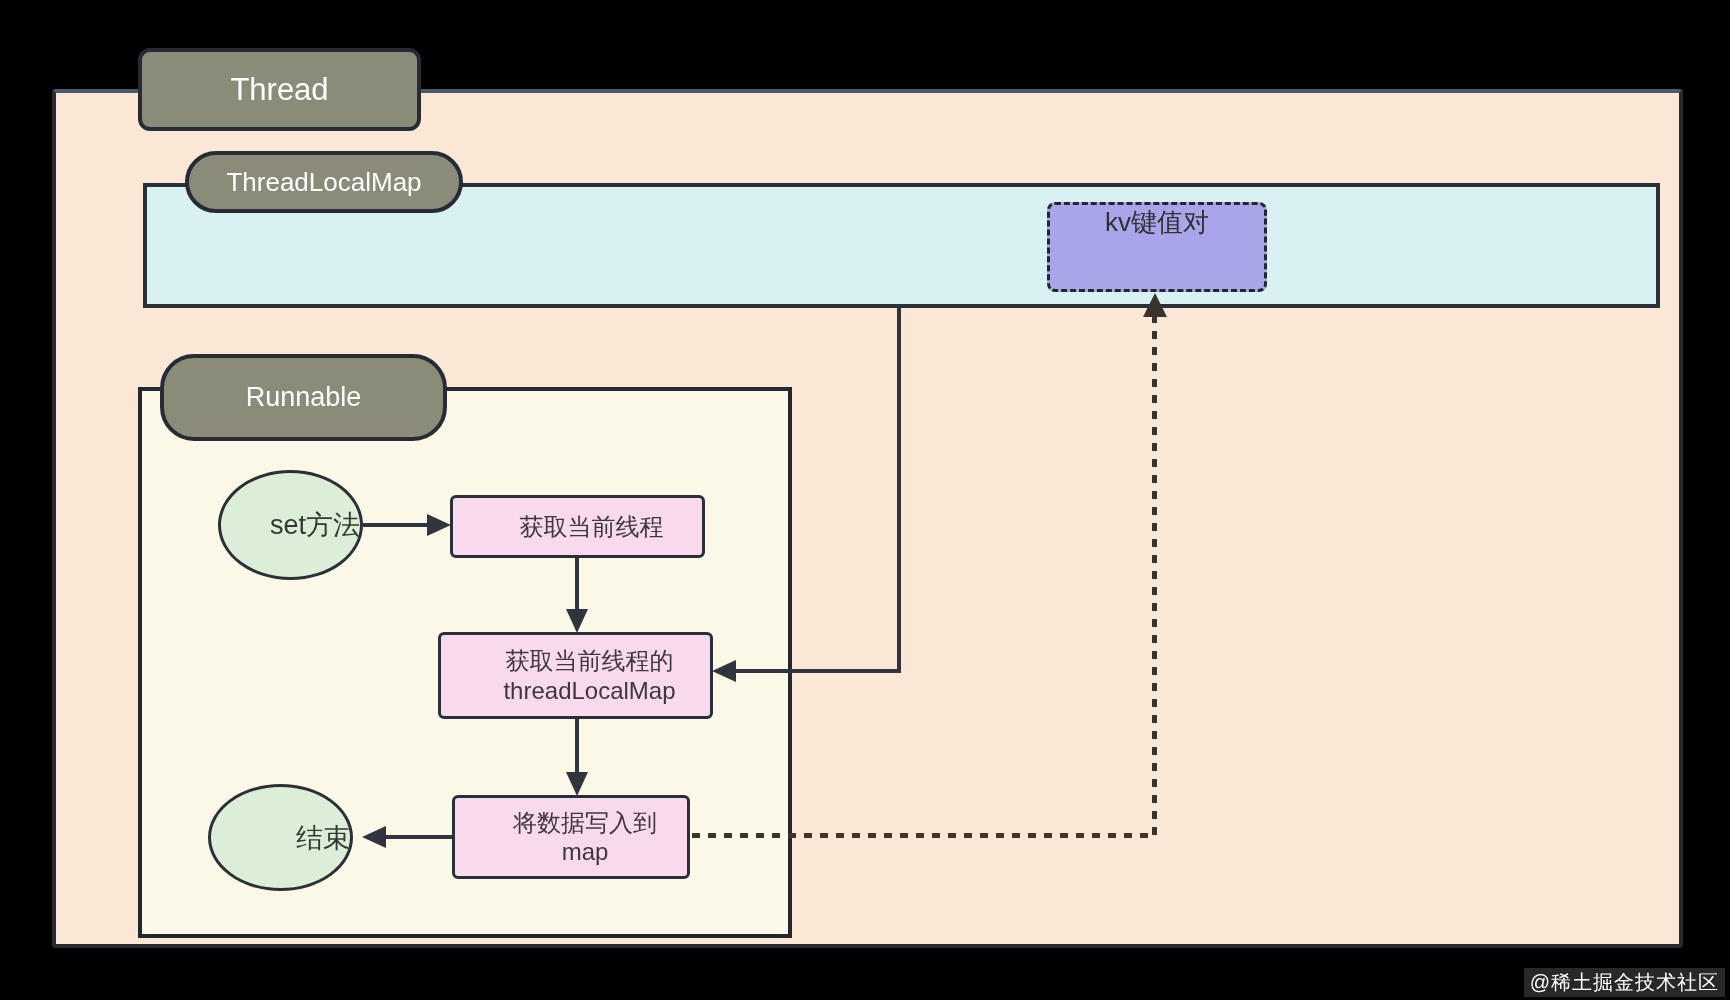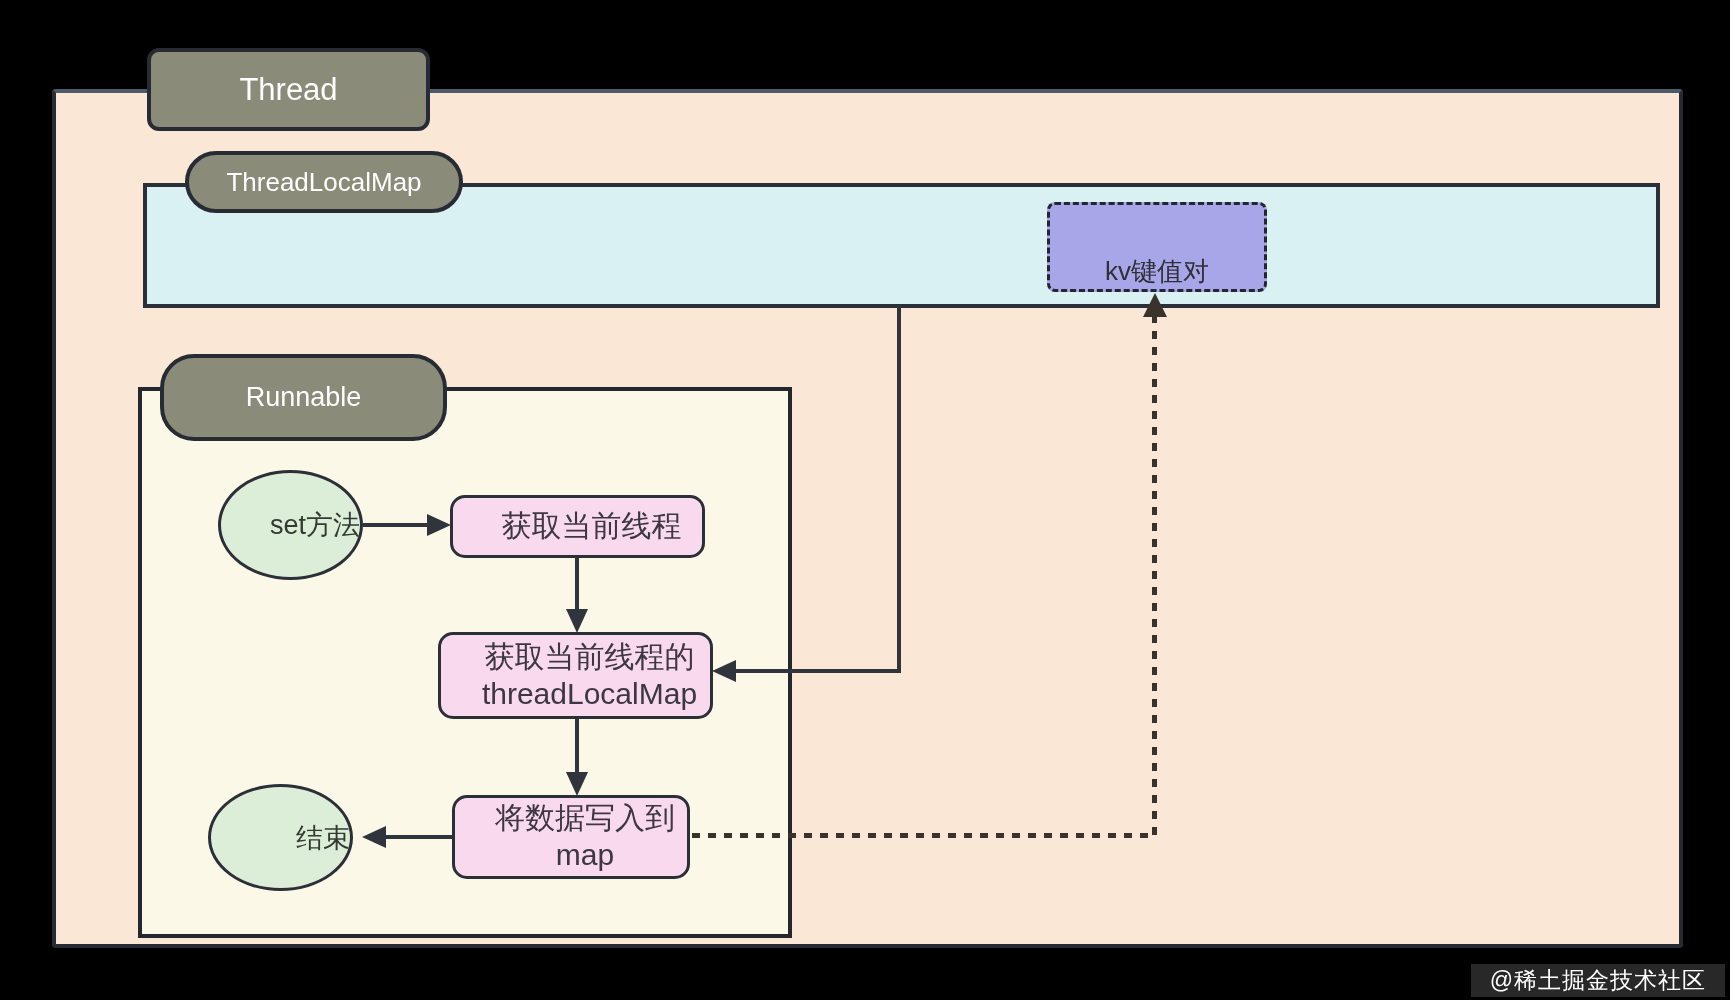--- a/index.html
+++ b/index.html
@@ -19,60 +19,60 @@
   }
   .runnable-container{
     position:absolute;left:138px;top:387px;width:654px;height:551px;
     background:#fbf8e7;border:4px solid #23282f;box-sizing:border-box;
   }
   
   .olive{
     position:absolute;background:#8b8b7a;border:4px solid #272c34;box-sizing:border-box;
     color:#fff;display:flex;align-items:center;justify-content:center;z-index:5;
   }
-  .thread-label{left:138px;top:48px;width:283px;height:83px;border-radius:12px;font-size:31px;margin-left:9px;}
+  .thread-label{left:138px;top:48px;width:283px;height:83px;border-radius:12px;font-size:31px;}
   .tlm-label{left:185px;top:151px;width:278px;height:62px;border-radius:31px;font-size:26px;}
   .runnable-label{left:160px;top:354px;width:287px;height:87px;border-radius:34px;font-size:27px;}
   
   .pbox{
-    position:absolute;background:#f9d9ee;border:3px solid #2b2f38;border-radius:15px;
-    box-sizing:border-box;color:#3c3742;font-size:30px;font-weight:500;
+    position:absolute;background:#f9d9ee;border:3px solid #2b2f38;border-radius:6px;
+    box-sizing:border-box;color:#3c3742;font-size:24px;font-weight:500;
     display:flex;align-items:center;justify-content:center;text-align:center;
     white-space:pre-line;line-height:1.22;z-index:4;padding-left:28px;
   }
   .box-get-thread{left:450px;top:495px;width:255px;height:63px;}
   .box-get-tlm{left:438px;top:632px;width:275px;height:87px;}
   .box-write-map{left:452px;top:795px;width:238px;height:84px;}
   .ellipse{
     position:absolute;background:#ddeed8;border:3px solid #2b3038;border-radius:50%;
     box-sizing:border-box;color:#333a33;font-size:27px;font-weight:500;
     display:flex;align-items:center;justify-content:flex-end;z-index:4;
   }
   .ellipse-set{left:218px;top:470px;width:145px;height:110px;}
   .ellipse-end{left:208px;top:784px;width:145px;height:107px;font-family:Liberation Serif, serif;}
   .kv-box{
     position:absolute;left:1047px;top:202px;width:220px;height:90px;
     background:#a8a6e8;border:3px dashed #22262e;border-radius:8px;box-sizing:border-box;
     color:#2f2f38;font-size:26px;font-weight:500;
-    display:flex;align-items:flex-end;justify-content:center;z-index:4;
+    display:flex;align-items:flex-start;justify-content:center;z-index:4;
   }
   
   .seg{position:absolute;background:#30353d;z-index:3;}
   .dotseg{position:absolute;z-index:3;}
   .dot-h{background:repeating-linear-gradient(90deg,#3a332c 0 8px,transparent 8px 16px);}
   .dot-v{background:repeating-linear-gradient(180deg,#3a332c 0 8px,transparent 8px 16px);}
   .head{position:absolute;width:0;height:0;z-index:4;}
   .head-right{border-top:11px solid transparent;border-bottom:11px solid transparent;border-left:24px solid #30353d;}
   .head-left{border-top:11px solid transparent;border-bottom:11px solid transparent;border-right:24px solid #30353d;}
   .head-down{border-left:11px solid transparent;border-right:11px solid transparent;border-top:24px solid #30353d;}
   .head-up{border-left:12px solid transparent;border-right:12px solid transparent;border-bottom:24px solid #3a332c;}
   
   .watermark{
-    position:absolute;right:5px;bottom:3px;color:#fff;font-size:23px;z-index:6;
-    background:rgba(115,115,115,0.35);padding:1px 19px;letter-spacing:1px;
+    position:absolute;right:5px;bottom:3px;color:#fff;font-size:20px;z-index:6;
+    background:rgba(115,115,115,0.35);padding:1px 6px;letter-spacing:1px;
   }
 </style>
 </head>
 <body>
 
 <div class="stage">
 
   <div class="thread-container"></div>
 
   <div class="tlm-bar"></div>

